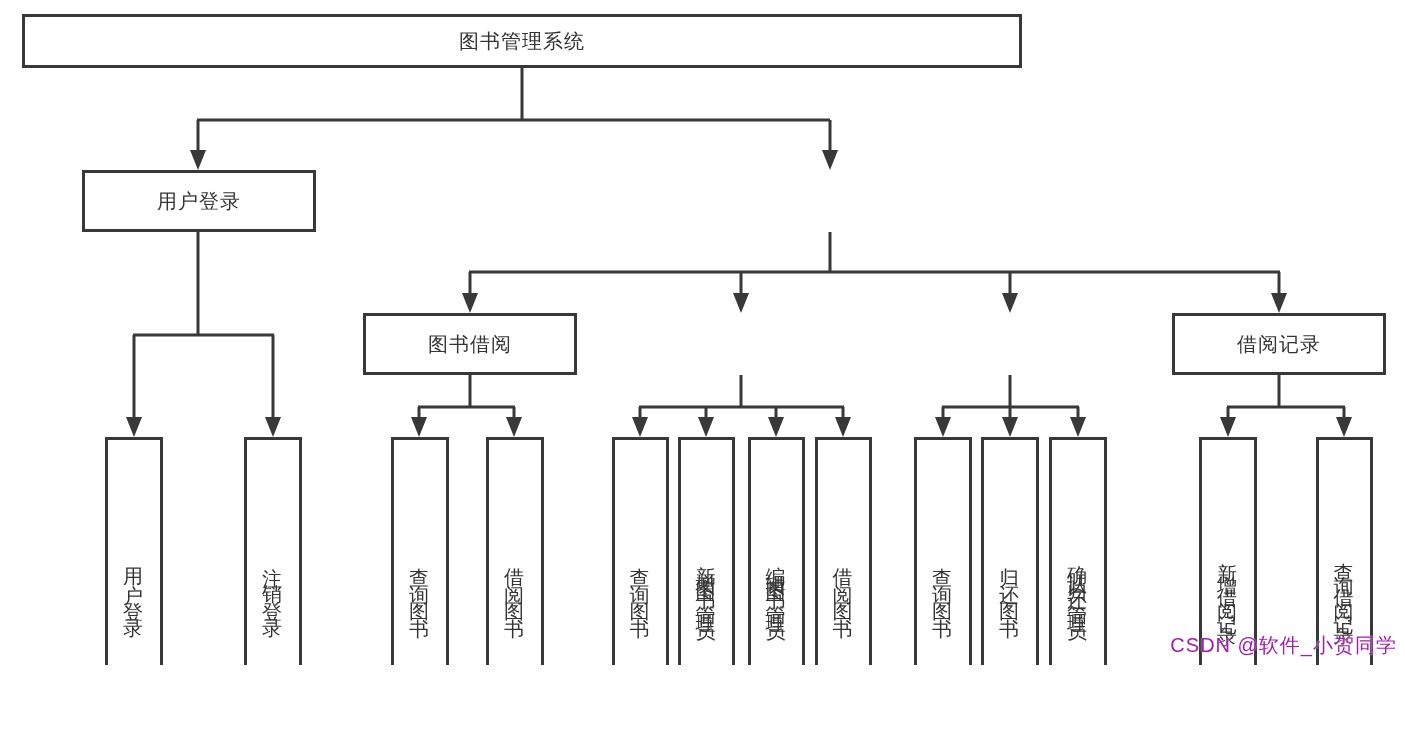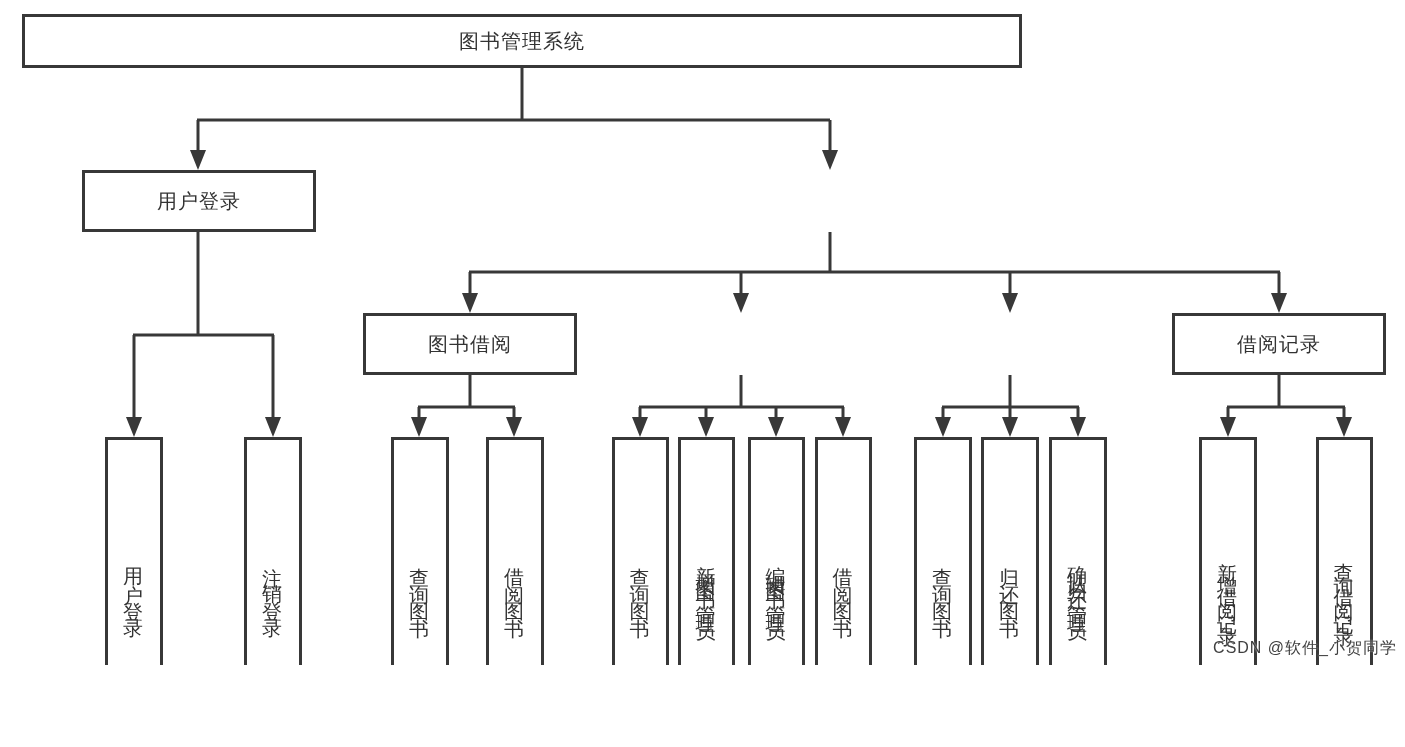--- a/index.html
+++ b/index.html
@@ -50,22 +50,22 @@
     color: #333333;
     white-space: nowrap;
   }
   .ls4  span { letter-spacing: 17px; }
   .ls6  span { letter-spacing: 13px; }
   .ls10 span { letter-spacing: 8px; }
   .watermark {
     position: absolute;
     right: 8px;
     bottom: 6px;
-    font-size: 16px;
-    color: #404040;
+    font-size: 20px;
+    color: #a21caf;
     letter-spacing: 1px;
     text-shadow: 0 0 2px #ffffff;
     white-space: nowrap;
   }
 </style>
 </head>
 <body>
 
 <div id="canvas">
 

